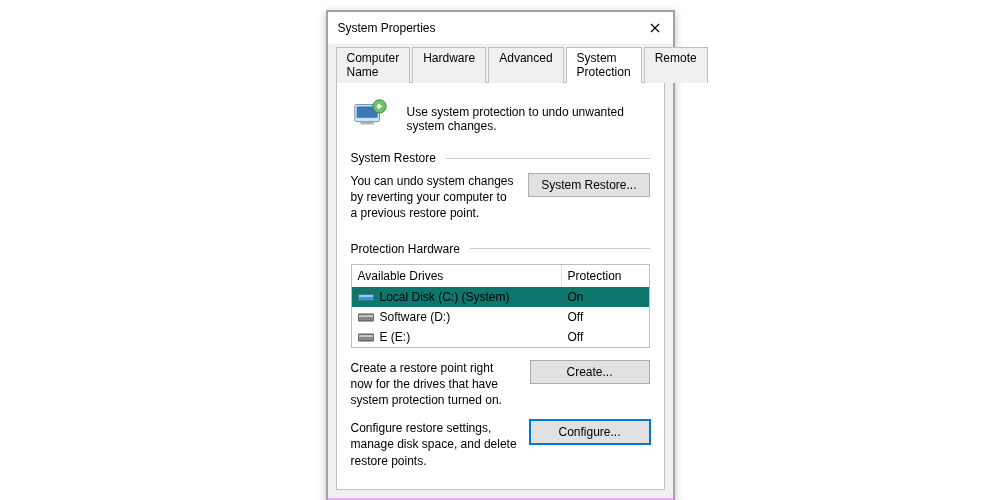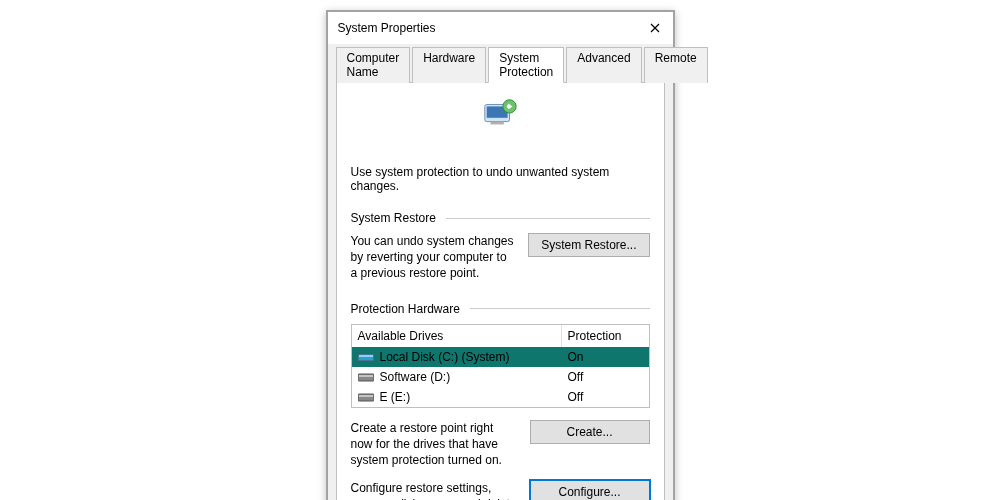--- a/index.html
+++ b/index.html
@@ -8,21 +8,21 @@
     .dialog { width: 349px; background: #fff; border: 2px solid #a3a3a3; box-shadow: 0 2px 8px rgba(0,0,0,0.25); display: flex; flex-direction: column; }
     .titlebar { display: flex; align-items: center; justify-content: space-between; padding: 6px 8px 6px 10px; }
     .titlebar .title { font-size: 12px; }
     .close-x { width: 20px; height: 20px; display: flex; align-items: center; justify-content: center; cursor: pointer; }
     .close-x svg { width: 10px; height: 10px; }
     .tabs-area { padding: 0 8px 8px 8px; background: #f0f0f0; }
     .tabs { display: flex; border-bottom: 1px solid #bfbfbf; margin-top: 2px; }
     .tab { padding: 3px 10px; font-size: 12px; border: 1px solid #bfbfbf; border-bottom: none; margin-right: 2px; background: #f0f0f0; cursor: pointer; position: relative; top: 1px; }
     .tab.active { background: #fff; border-bottom: 1px solid #fff; z-index: 2; }
     .panel { background: #fff; border: 1px solid #bfbfbf; border-top: none; padding: 12px 14px 8px 14px; }
-    .intro-row { display: flex; gap: 30px; align-items: center; margin-bottom: 18px; flex-direction: column; }
+    .intro-row { display: flex; gap: 18px; align-items: flex-end; margin-bottom: 18px; }
     .intro-row .icon { width: 38px; height: 38px; flex-shrink: 0; }
     .intro-row .text { font-size: 12px; padding-top: 2px; }
     .fieldset-title { display: flex; align-items: center; font-size: 12px; margin-bottom: 8px; gap: 10px; }
     .fieldset-title .line { flex: 1; height: 1px; background: #ccc; }
     .restore-row { display: flex; align-items: flex-start; gap: 12px; margin-bottom: 20px; }
     .restore-row .text { flex: 1; font-size: 12px; line-height: 1.35; }
     .win-btn { min-width: 120px; padding: 4px 12px; font-size: 12px; background: #e1e1e1; border: 1px solid #adadad; cursor: pointer; text-align: center; }
     .win-btn.focused { border: 1px solid #0078d7; outline: 1px solid #0078d7; }
     .win-btn.disabled { color: #a0a0a0; cursor: default; }
     .drives-table { border: 1px solid #bfbfbf; margin-bottom: 12px; }
@@ -51,22 +51,22 @@
         <svg viewBox="0 0 10 10">
             <path d="M1 1 L9 9 M9 1 L1 9" stroke="#000" stroke-width="1.2" fill="none"></path>
           </svg>
       </div>
     </div>
 
     <div class="tabs-area">
       <div class="tabs">
         <div class="tab">Computer Name</div>
         <div class="tab">Hardware</div>
+        <div class="tab">Advanced</div>
         <div class="tab active">System Protection</div>
-        <div class="tab">Advanced</div>
         <div class="tab">Remote</div>
       </div>
 
       <div class="panel">
         <div class="intro-row">
           <span class="icon">
             <svg viewBox="0 0 40 40">
               <rect x="4" y="10" width="26" height="18" rx="2" fill="#cfe5f5" stroke="#6a8fb5"></rect>
               <rect x="6" y="12" width="22" height="12" fill="#3a77b3"></rect>
               <rect x="10" y="28" width="14" height="3" fill="#b0b0b0"></rect>

